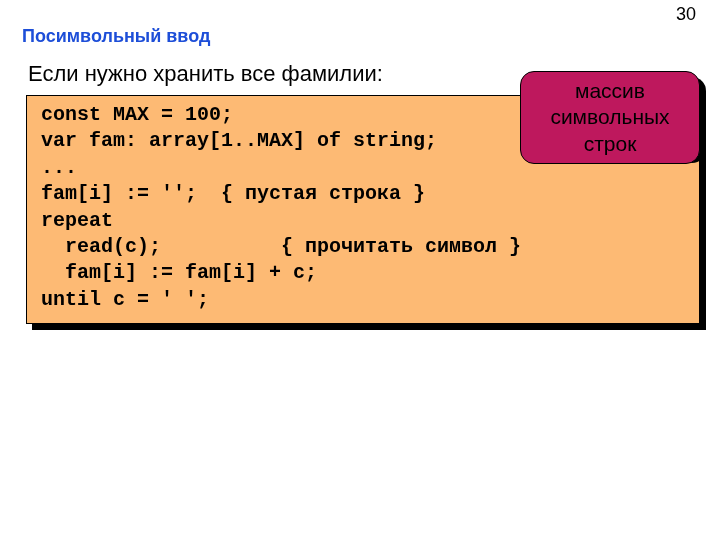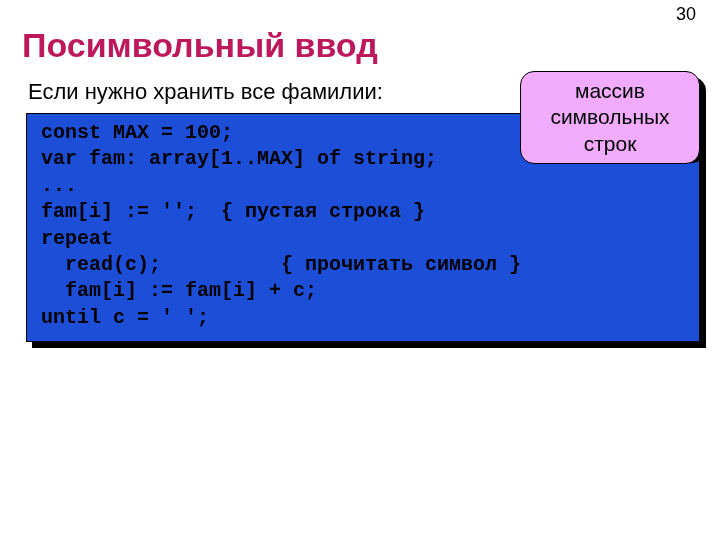--- a/index.html
+++ b/index.html
@@ -15,23 +15,23 @@
   }
   .page-number {
     position: absolute;
     top: 4px;
     right: 24px;
     font-size: 18px;
     color: #000;
   }
   .title {
     font-weight: bold;
-    font-size: 34px;
+    font-size: 18px;
     margin: 26px 0 14px 22px;
-    color: #be185d;
+    color: #1d4ed8;
   }
   .subtitle {
     font-size: 22px;
     margin: 0 0 8px 28px;
     color: #000;
   }
   .code-wrap {
     position: relative;
     margin: 0 20px 0 26px;
   }
@@ -39,21 +39,21 @@
     position: absolute;
     top: 6px;
     left: 6px;
     right: -6px;
     bottom: -6px;
     background: #000;
     z-index: 0;
   }
   .code-box {
     position: relative;
-    background: #1d4ed8;
+    background: #fdba74;
     border: 1.5px solid #000;
     padding: 6px 14px 10px 14px;
     z-index: 1;
     font-family: "Courier New", Courier, monospace;
     font-size: 20px;
     line-height: 1.32;
     white-space: pre;
     color: #000;
     font-weight: bold;
   }
@@ -65,21 +65,21 @@
     height: 86px;
     background: #000;
     border-radius: 14px;
     z-index: 4;
   }
   .callout {
     position: absolute;
     top: 71px;
     right: 20px;
     width: 180px;
-    background: #f0abfc;
+    background: #be185d;
     border: 1.5px solid #000;
     border-radius: 14px;
     padding: 6px 8px;
     text-align: center;
     font-size: 21px;
     line-height: 1.25;
     z-index: 5;
     font-family: Arial, Helvetica, sans-serif;
     font-weight: normal;
   }

